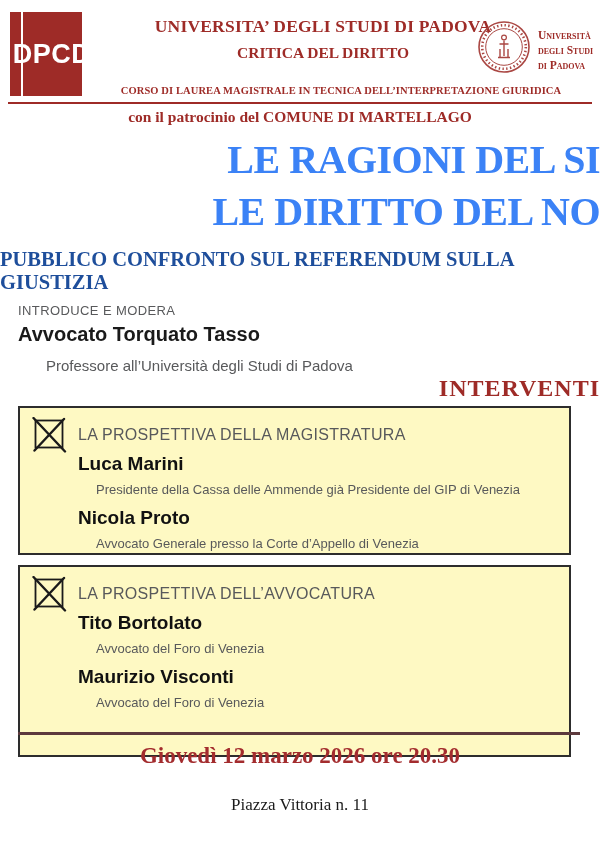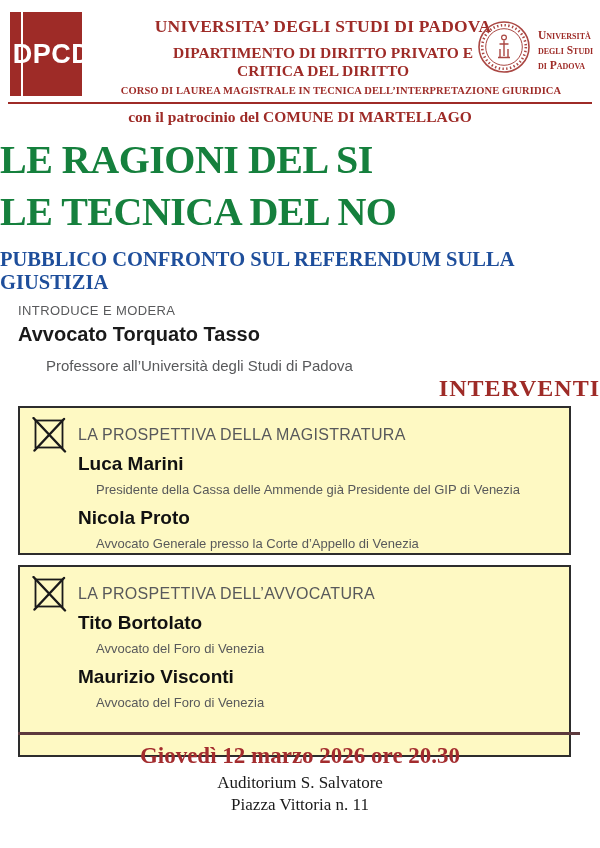--- a/index.html
+++ b/index.html
@@ -36,22 +36,22 @@
     font-variant:small-caps; font-size:11.5px; line-height:1.3;
   }
   .header-rule { position:absolute; left:8px; right:8px; top:102px; height:2px; background:#9e2b27; }
   .patronage {
     position:absolute; left:0; width:100%; top:108px; text-align:center;
     color:#9e2b27; font-family:"Liberation Serif", serif; font-weight:bold; font-size:15.5px;
   }
 
   
   .title-line {
-    position:absolute; left:0; width:100%; text-align:left;
-    color:#15803d; font-family:"Liberation Serif", serif; font-weight:bold;
+    position:absolute; left:0; width:100%; text-align:right;
+    color:#3b82f6; font-family:"Liberation Serif", serif; font-weight:bold;
     font-size:40px; letter-spacing:-0.5px;
   }
   .title-line-1 { top:136px; }
   .title-line-2 { top:188px; }
   .subtitle {
     position:absolute; left:0; width:100%; top:248px; text-align:left;
     color:#1e4e9b; font-family:"Liberation Serif", serif; font-weight:bold; font-size:20.5px;
   }
 
   
@@ -94,21 +94,20 @@
 <div class="poster">
 
   <div class="dpcd-logo">
     <div class="dpcd-stripe"></div>
     <span class="dpcd-text">DPCD</span>
   </div>
 
   <div class="header-center">
     <div class="header-university">UNIVERSITA’ DEGLI STUDI DI PADOVA</div>
     <div class="header-dept">
-      <div>DIPARTIMENTO DI DIRITTO PRIVATO E</div>
       <div>CRITICA DEL DIRITTO</div>
     </div>
   </div>
   <div class="header-course">CORSO DI LAUREA MAGISTRALE IN TECNICA DELL’INTERPRETAZIONE GIURIDICA</div>
 
   <svg class="seal" viewBox="0 0 54 54">
     <circle cx="27" cy="27" r="25" fill="none" stroke="#aa4743" stroke-width="1.6"></circle>
     <circle cx="27" cy="27" r="21.8" fill="none" stroke="#aa4743" stroke-width="2.6" stroke-dasharray="1.4 2.4"></circle>
     <circle cx="27" cy="27" r="18.3" fill="none" stroke="#aa4743" stroke-width="1"></circle>
     <circle cx="27" cy="17.5" r="2.4" fill="none" stroke="#aa4743" stroke-width="1.2"></circle>
@@ -117,21 +116,21 @@
   <div class="seal-label">
     <div>Università</div>
     <div>degli Studi</div>
     <div>di Padova</div>
   </div>
 
   <div class="header-rule"></div>
   <div class="patronage">con il patrocinio del COMUNE DI MARTELLAGO</div>
 
   <div class="title-line title-line-1">LE RAGIONI DEL SI</div>
-  <div class="title-line title-line-2">LE TECNICA DEL NO</div>
+  <div class="title-line title-line-2">LE DIRITTO DEL NO</div>
   <div class="subtitle">PUBBLICO CONFRONTO SUL REFERENDUM SULLA GIUSTIZIA</div>
 
   <div class="kicker">INTRODUCE E MODERA</div>
   <div class="moderator-name">Avvocato Torquato Tasso</div>
   <div class="moderator-role">Professore all’Università degli Studi di Padova</div>
 
   <div class="interventi-heading">INTERVENTI</div>
 
   <div class="panel panel-1">
     <svg class="ballot" width="36" height="36" viewBox="0 0 36 36">
@@ -152,16 +151,15 @@
     </svg>
     <div class="panel-label">LA PROSPETTIVA DELL’AVVOCATURA</div>
     <div class="sp-name sp-name-1">Tito Bortolato</div>
     <div class="sp-role sp-role-1">Avvocato del Foro di Venezia</div>
     <div class="sp-name sp-name-2">Maurizio Visconti</div>
     <div class="sp-role sp-role-2">Avvocato del Foro di Venezia</div>
   </div>
 
   <div class="footer-rule"></div>
   <div class="footer-line footer-datetime">Giovedì 12 marzo 2026 ore 20.30</div>
-  <div class="footer-line footer-venue">Auditorium S. Salvatore</div>
   <div class="footer-line footer-address">Piazza Vittoria n. 11</div>
 
 </div>
 
 </body></html>

